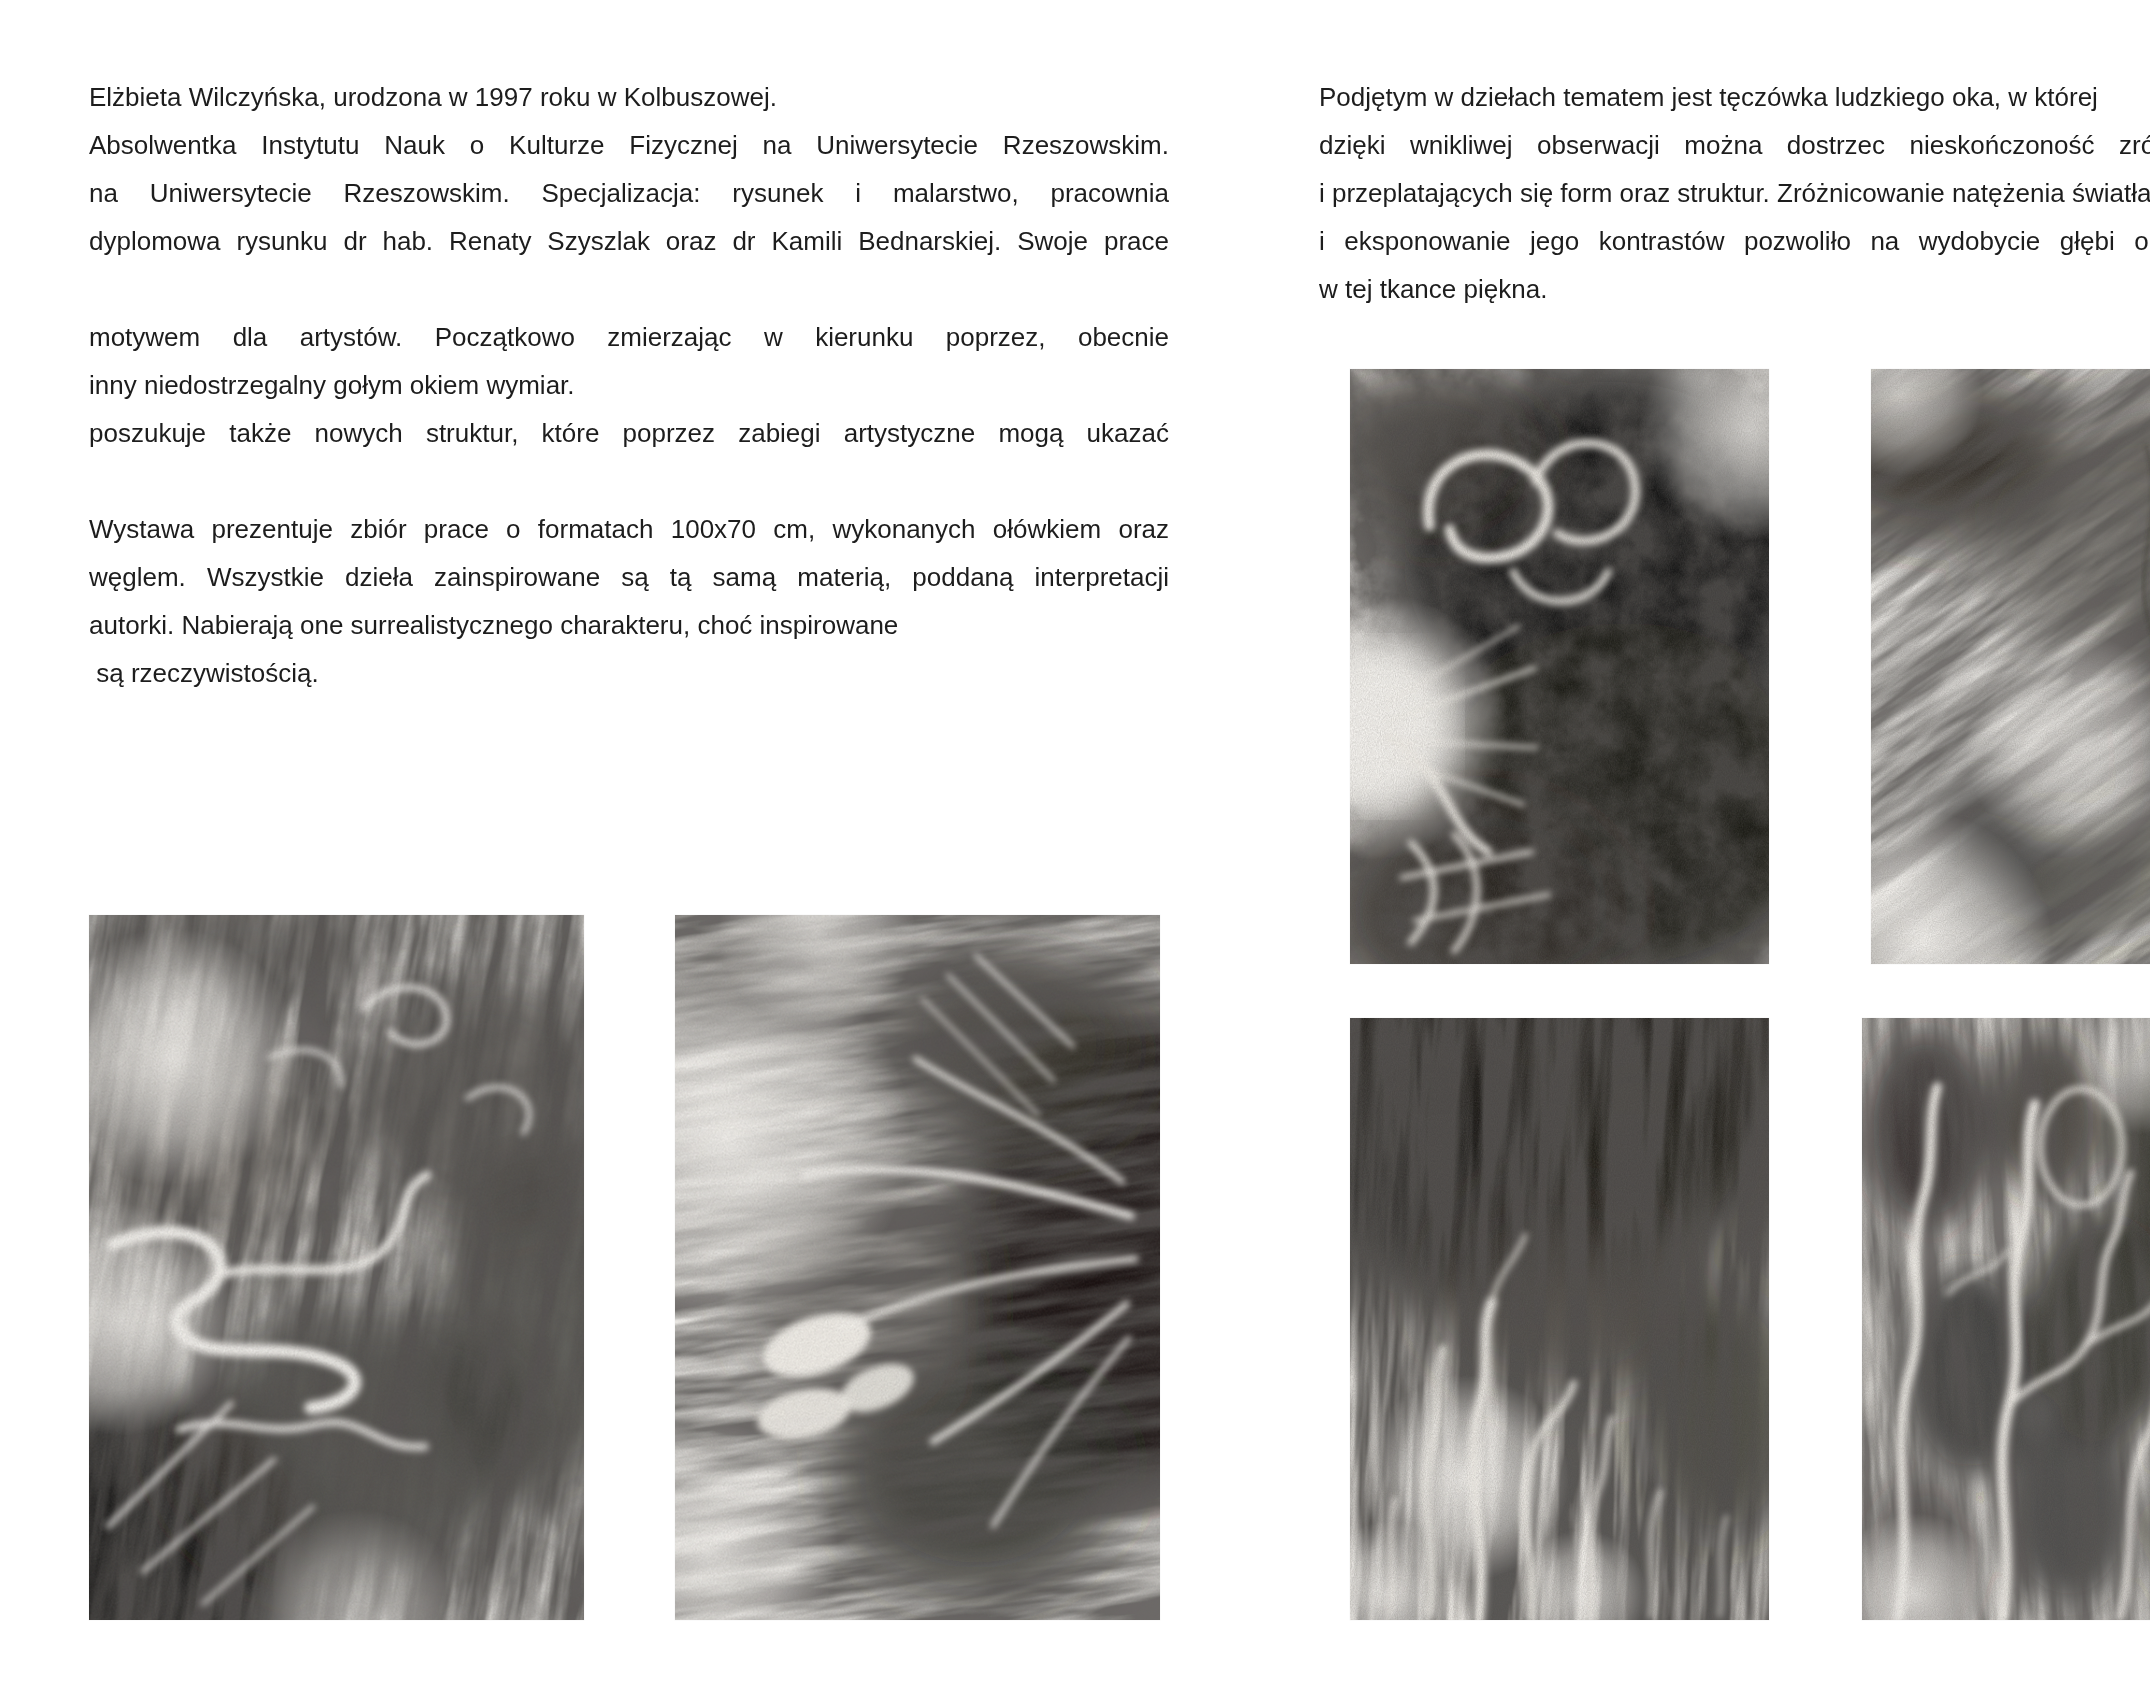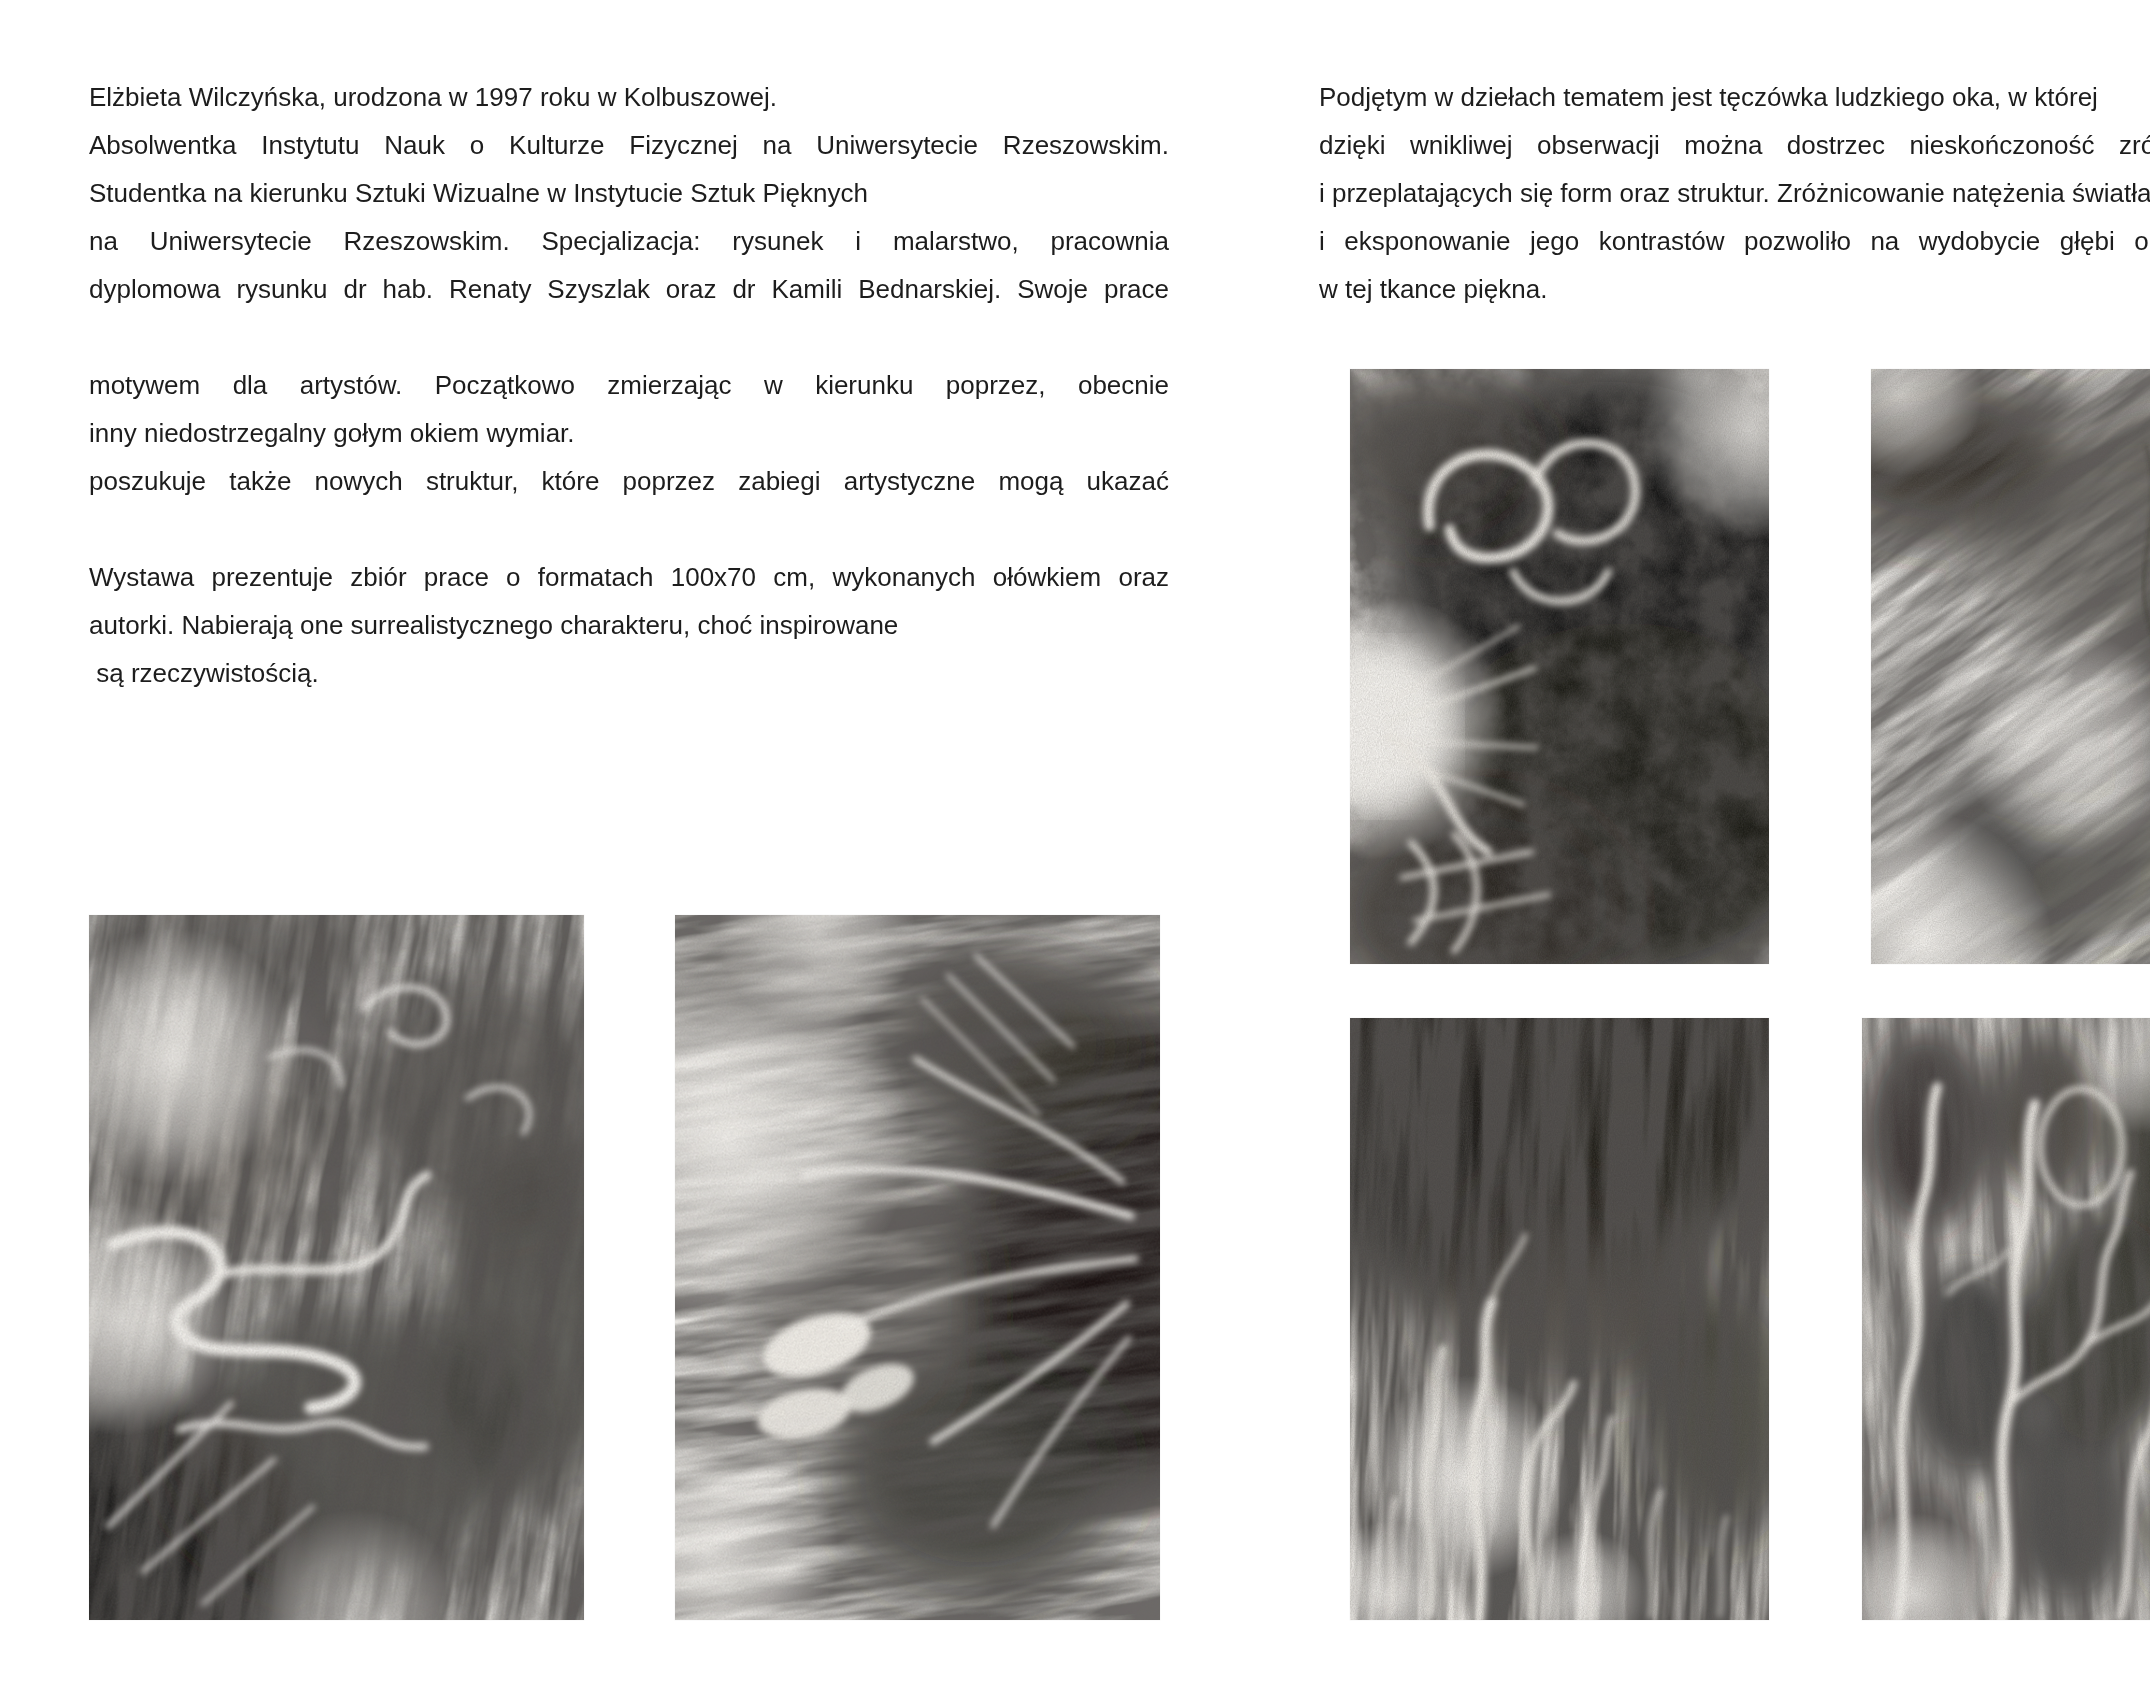--- a/index.html
+++ b/index.html
@@ -71,31 +71,31 @@
     </filter>
   </defs>
 </svg>
 
 <div class="page">
 
   <section class="text-col" id="col-left">
     <div class="para">
         <div class="line">Elżbieta Wilczyńska, urodzona w 1997 roku w Kolbuszowej.</div>
         <div class="line just">Absolwentka Instytutu Nauk o Kulturze Fizycznej na Uniwersytecie Rzeszowskim.</div>
-        <div class="line">Studentka na kierunku Sztuki Wizualne w Instytucie Sztuk Pięknych</div>
         <div class="line just">na Uniwersytecie Rzeszowskim. Specjalizacja: rysunek i malarstwo, pracownia</div>
         <div class="line just">dyplomowa rysunku dr hab. Renaty Szyszlak oraz dr Kamili Bednarskiej. Swoje prace</div>
       </div>
     <div class="para">
         <div class="line just">motywem dla artystów. Początkowo zmierzając w kierunku poprzez, obecnie</div>
         <div class="line">inny niedostrzegalny gołym okiem wymiar.</div>
         <div class="line just">poszukuje także nowych struktur, które poprzez zabiegi artystyczne mogą ukazać</div>
       </div>
     <div class="para">
         <div class="line just">Wystawa prezentuje zbiór prace o formatach 100x70 cm, wykonanych ołówkiem oraz</div>
+        <div class="line just">węglem. Wszystkie dzieła zainspirowane są tą samą materią, poddaną interpretacji</div>
         <div class="line">autorki. Nabierają one surrealistycznego charakteru, choć inspirowane</div>
         <div class="line"> są rzeczywistością.</div>
       </div>
   </section>
 
   <section class="text-col" id="col-right">
     <div class="para">
         <div class="line">Podjętym w dziełach tematem jest tęczówka ludzkiego oka, w której</div>
         <div class="line just">dzięki wnikliwej obserwacji można dostrzec nieskończoność zróżnicowanych</div>
         <div class="line">i przeplatających się form oraz struktur. Zróżnicowanie natężenia światła</div>

